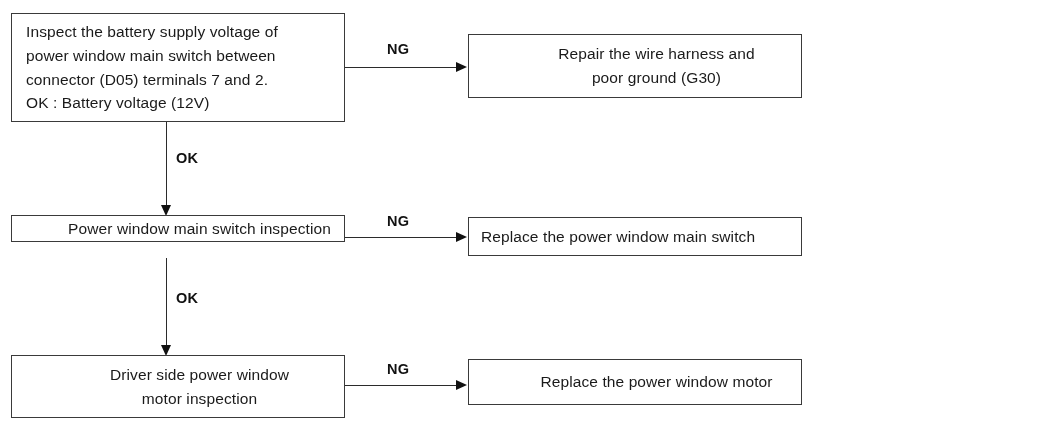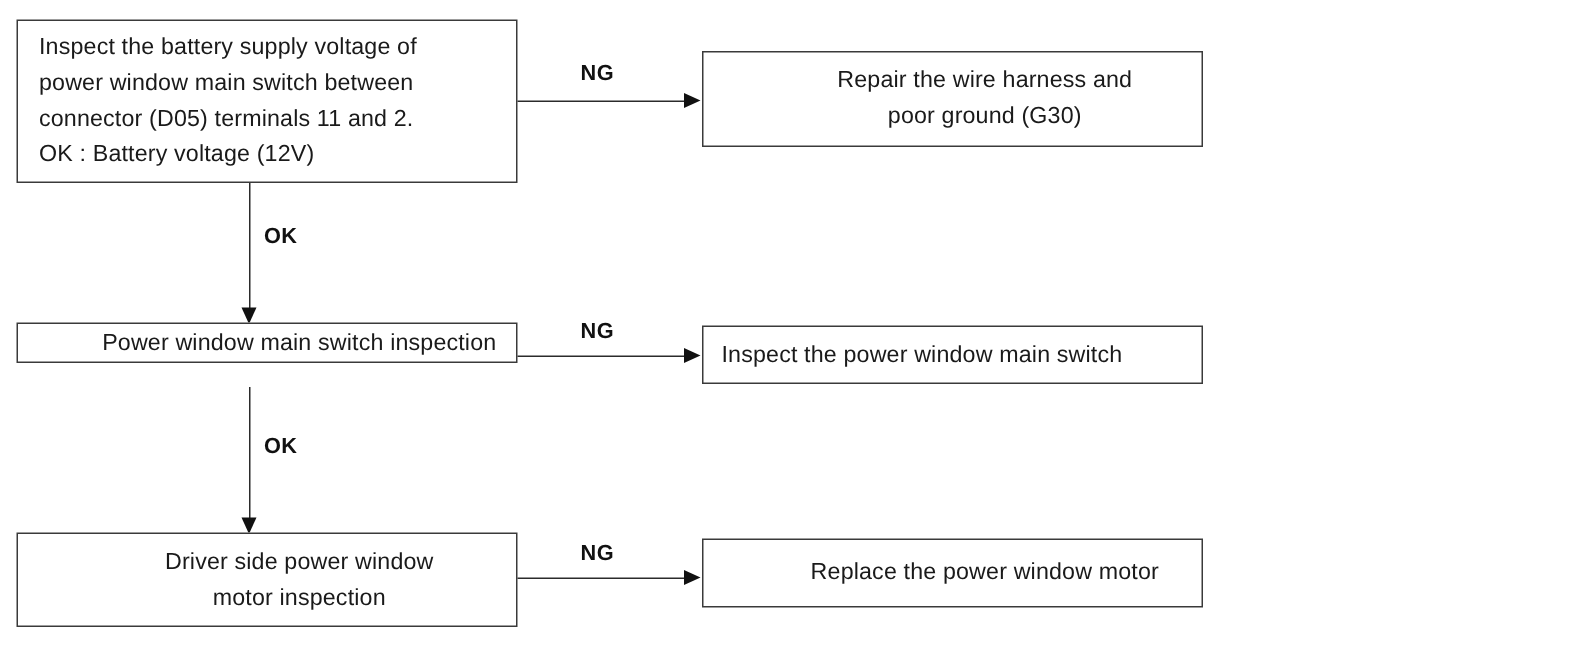--- a/index.html
+++ b/index.html
@@ -106,21 +106,21 @@
   #edge-ok-2-label { left: 176px; top: 290px; }
 </style>
 </head>
 <body>
 
 <div id="canvas">
 
   <div class="node left" id="node-inspect-battery">
     <span class="node-inner">Inspect the battery supply voltage of
 power window main switch between
-connector (D05) terminals 11 and 2.
+connector (D05) terminals 7 and 2.
 OK : Battery voltage (12V)</span>
   </div>
 
   <div class="node center" id="node-repair-harness">
     <span class="node-inner">Repair the wire harness and
 poor ground (G30)</span>
   </div>
 
   <div class="h-line" id="edge-ng-1-line"></div>
   <div class="h-arrow" id="edge-ng-1-arrow"></div>
@@ -128,21 +128,21 @@
 
   <div class="v-line" id="edge-ok-1-line"></div>
   <div class="v-arrow" id="edge-ok-1-arrow"></div>
   <div class="edge-label" id="edge-ok-1-label">OK</div>
 
   <div class="node center" id="node-main-switch">
     <span class="node-inner">Power window main switch inspection</span>
   </div>
 
   <div class="node center" id="node-replace-switch">
-    <span class="node-inner">Inspect the power window main switch</span>
+    <span class="node-inner">Replace the power window main switch</span>
   </div>
 
   <div class="h-line" id="edge-ng-2-line"></div>
   <div class="h-arrow" id="edge-ng-2-arrow"></div>
   <div class="edge-label" id="edge-ng-2-label">NG</div>
 
   <div class="v-line" id="edge-ok-2-line"></div>
   <div class="v-arrow" id="edge-ok-2-arrow"></div>
   <div class="edge-label" id="edge-ok-2-label">OK</div>
 

